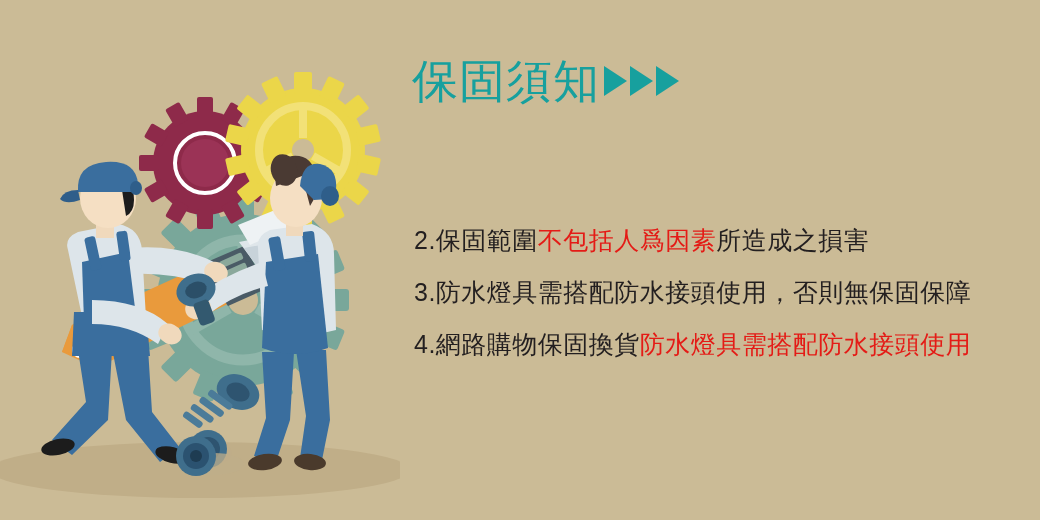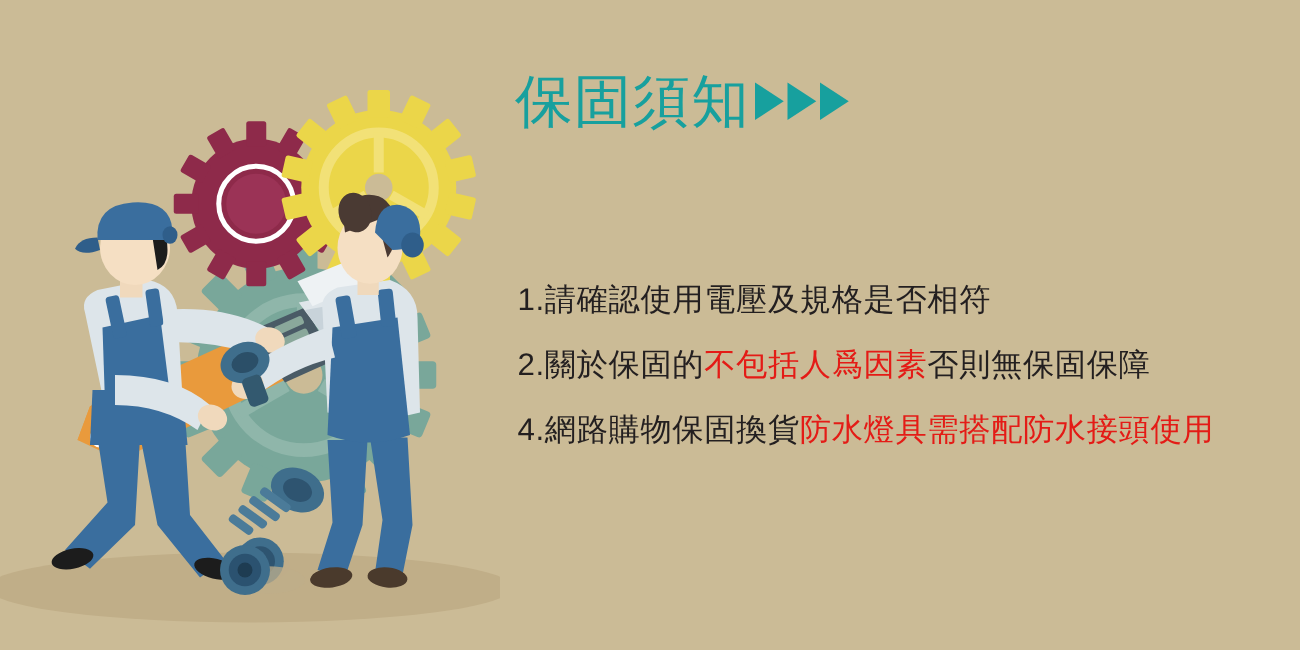--- a/index.html
+++ b/index.html
@@ -319,19 +319,19 @@
       <span id="headline-main">保固須知</span>
       <span class="arrow-group">
         <span class="tri"></span>
         <span class="tri"></span>
         <span class="tri"></span>
       </span>
     </div>
 
 
     <div id="list">
-        <div class="list-item"><span class="idx">1.</span><span>請確認使用電壓及規格是否相符</span></div>
-        <div class="list-item"><span class="idx">2.</span><span>關於保固的</span><span class="hl">不包括人爲因素</span><span>否則無保固保障</span></div>
+        <div class="list-item"><span class="idx">2.</span><span>保固範圍</span><span class="hl">不包括人爲因素</span><span>所造成之損害</span></div>
+        <div class="list-item"><span class="idx">3.</span><span>防水燈具需搭配防水接頭使用，否則無保固保障</span></div>
         <div class="list-item"><span class="idx">4.</span><span>網路購物保固換貨</span><span class="hl">防水燈具需搭配防水接頭使用</span></div>
       </div>
 
   </div>
 </div>
 
 </body></html>

